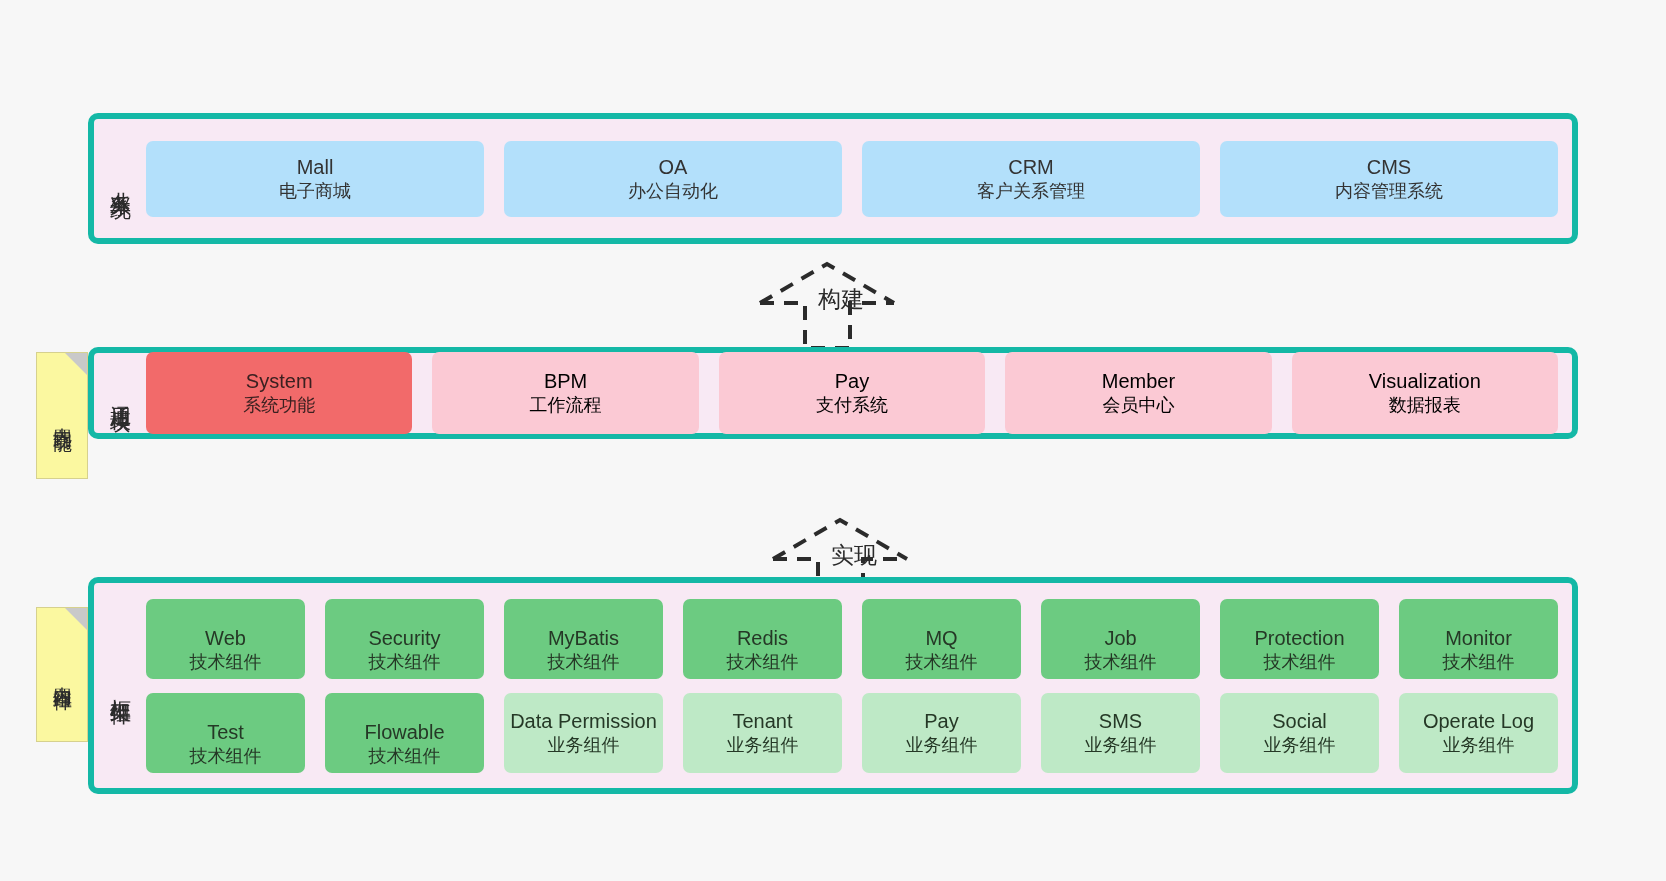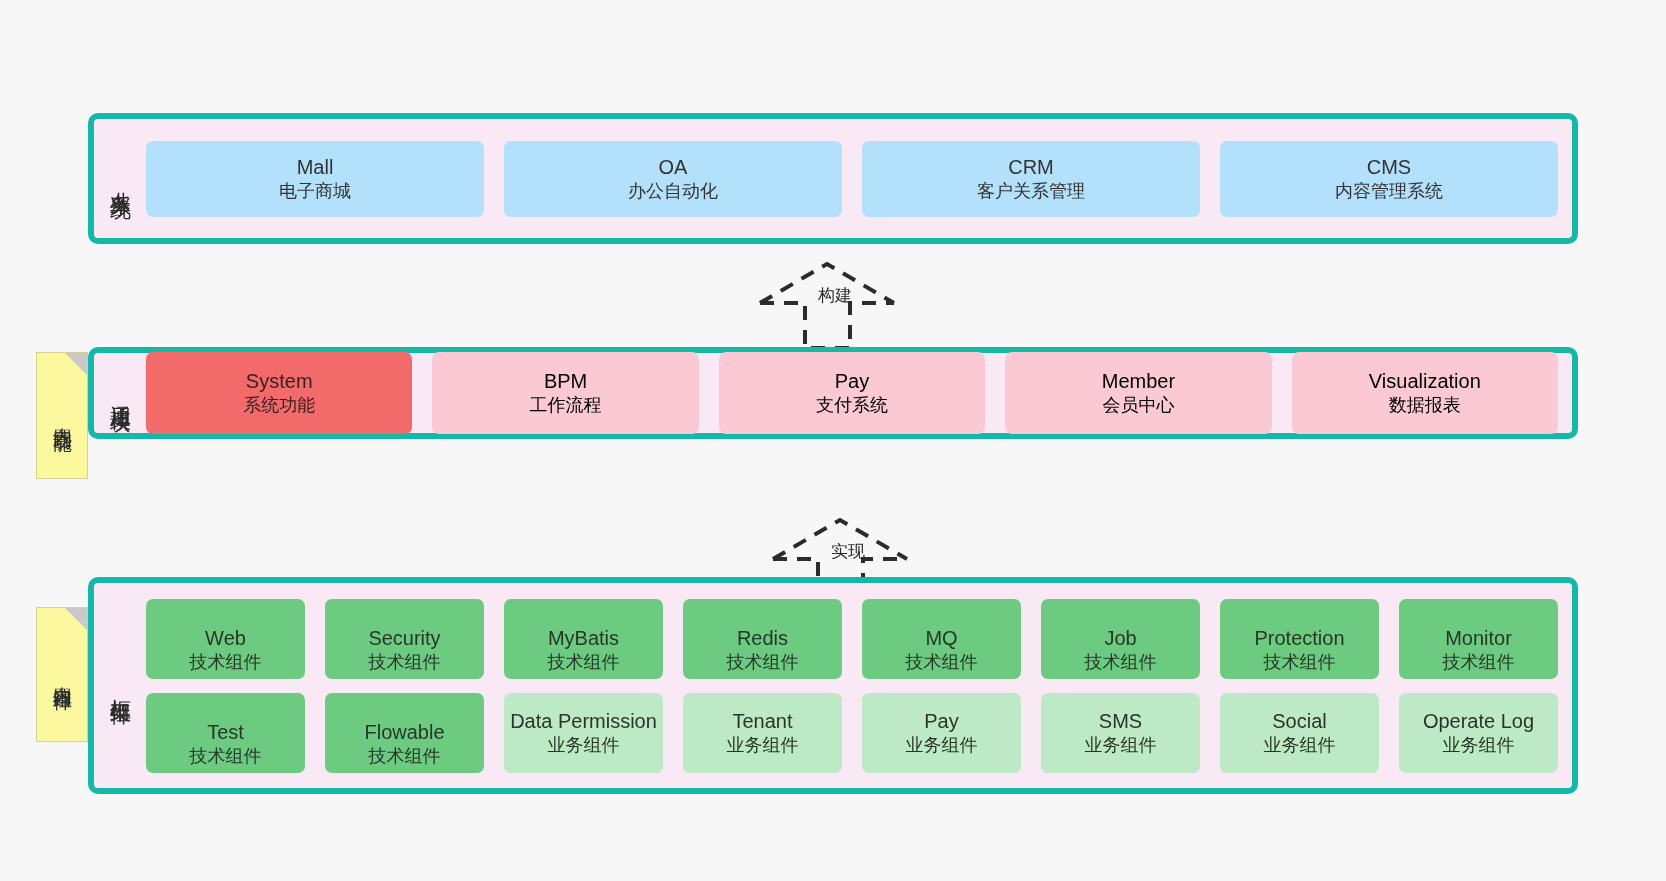--- a/index.html
+++ b/index.html
@@ -117,21 +117,21 @@
     width: 0; height: 0;
     border-style: solid;
     border-width: 0 22px 22px 0;
     border-color: transparent #c9c9c9 transparent transparent;
   }
 
   
   .arrow { position: absolute; }
   .arrow .arrow-label {
     position: absolute;
-    font-size: 17px;
+    font-size: 23px;
     color: #2b2b2b;
     background: transparent;
     white-space: nowrap;
     user-select: none;
   }
 </style>
 </head>
 <body>
 
 <div id="canvas">

